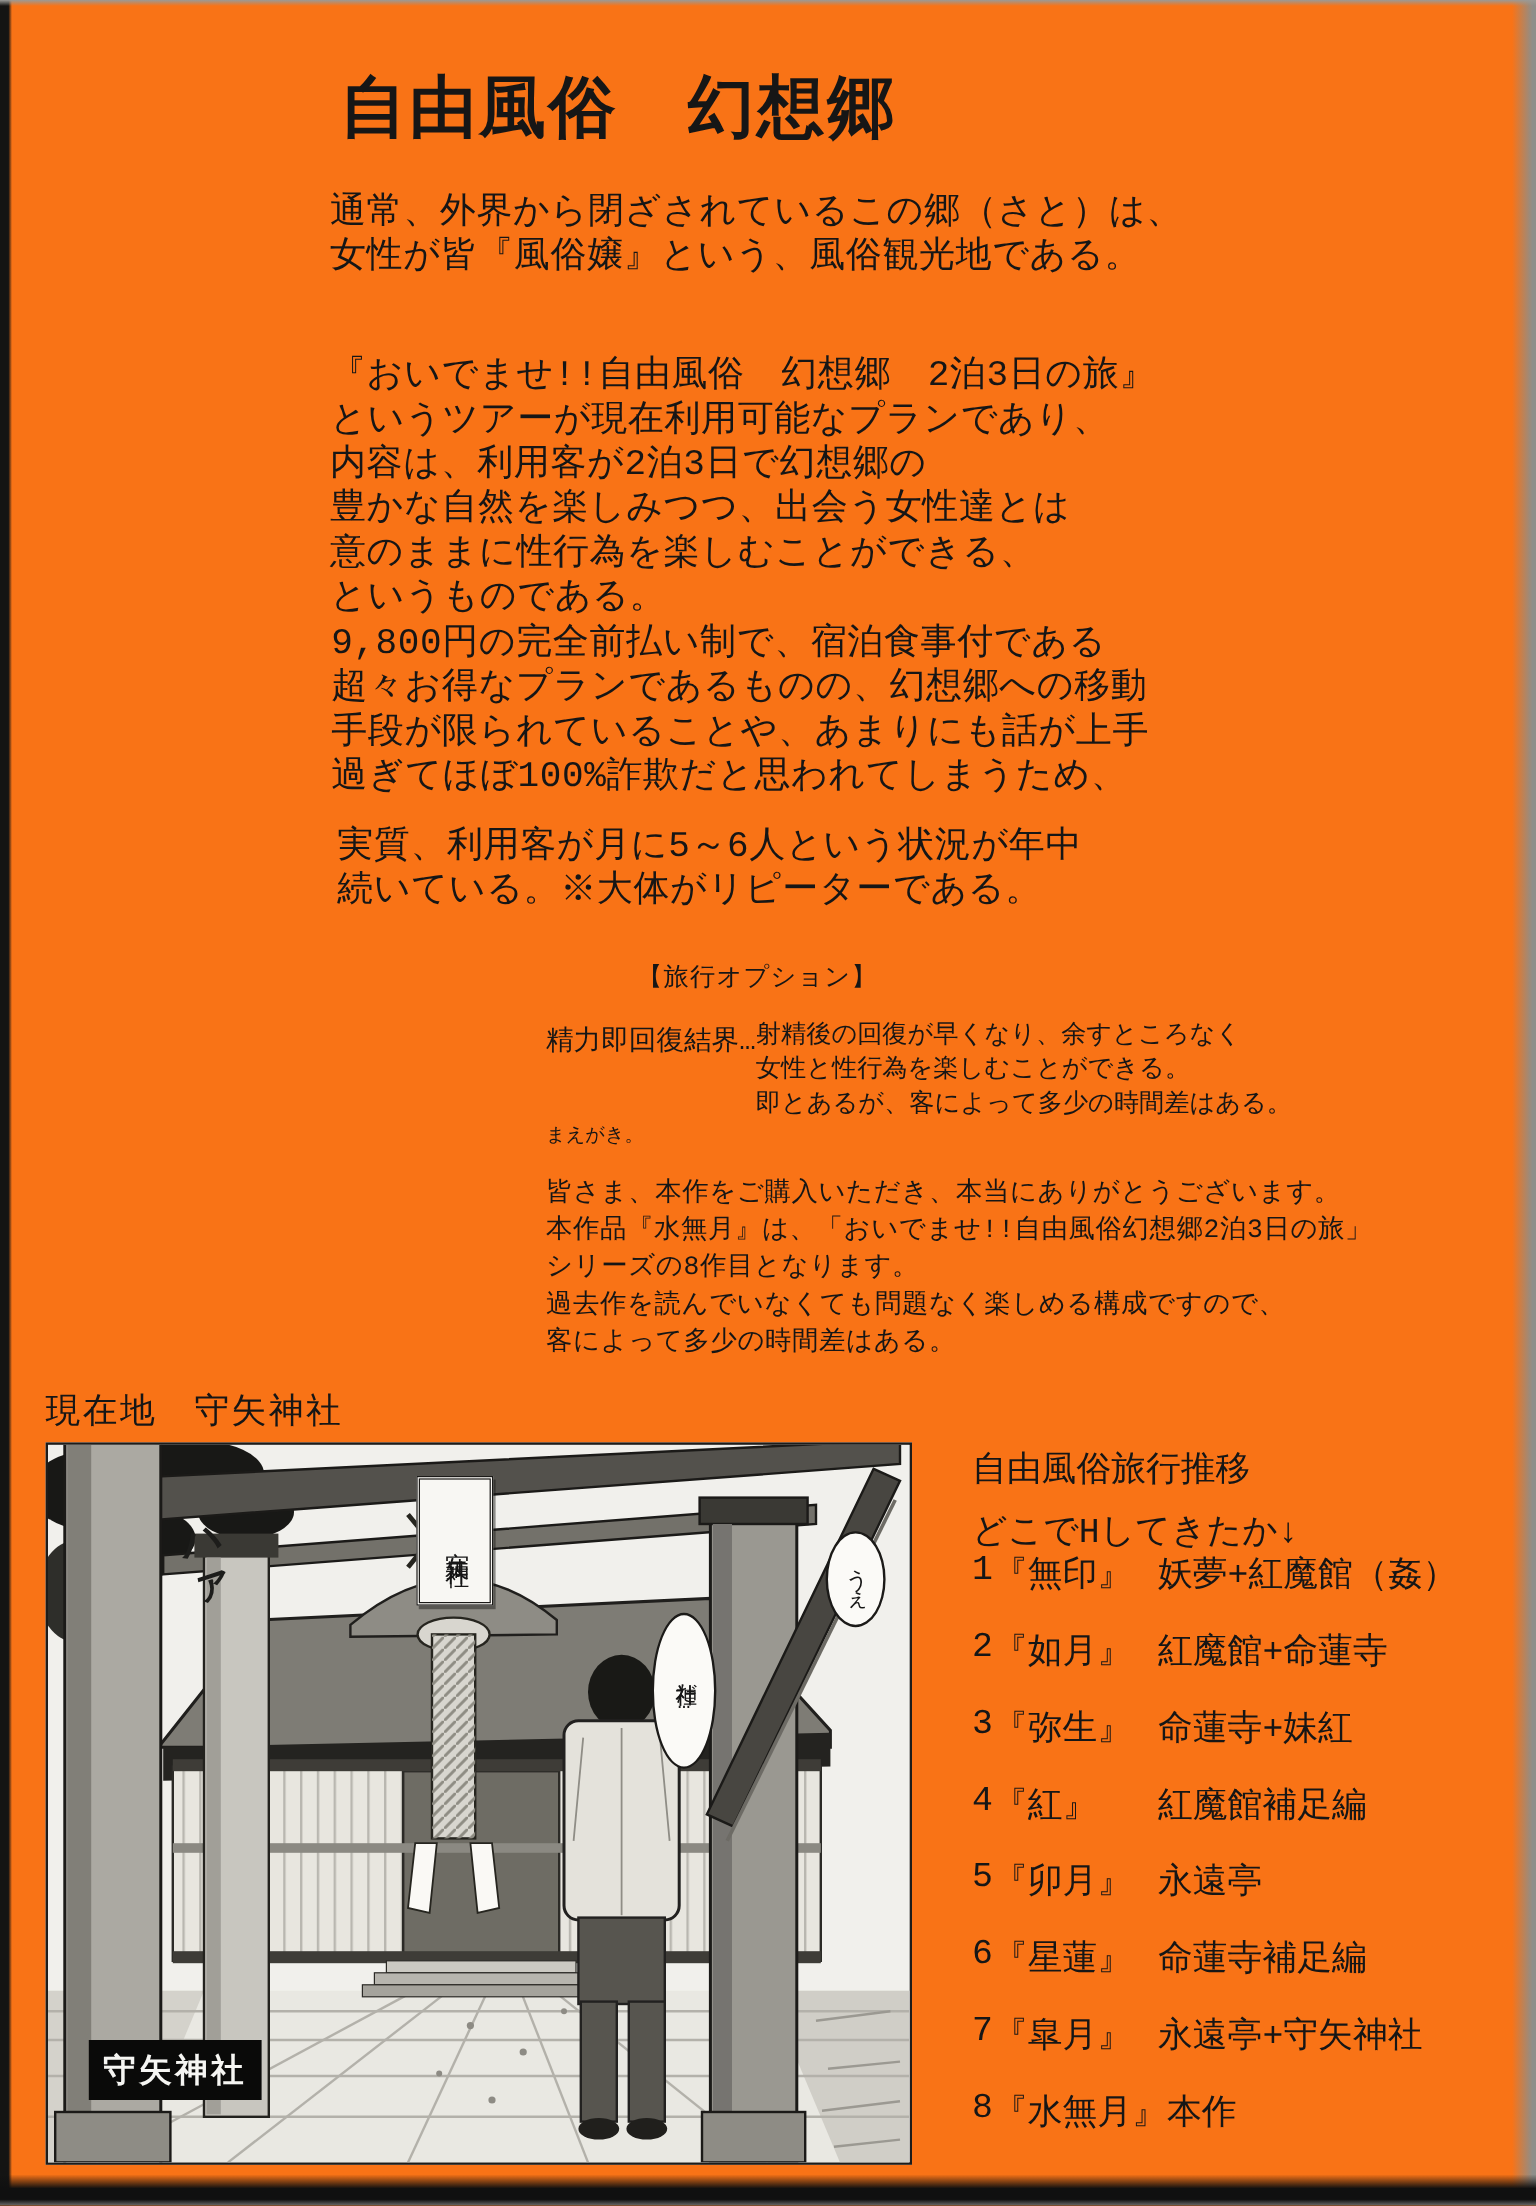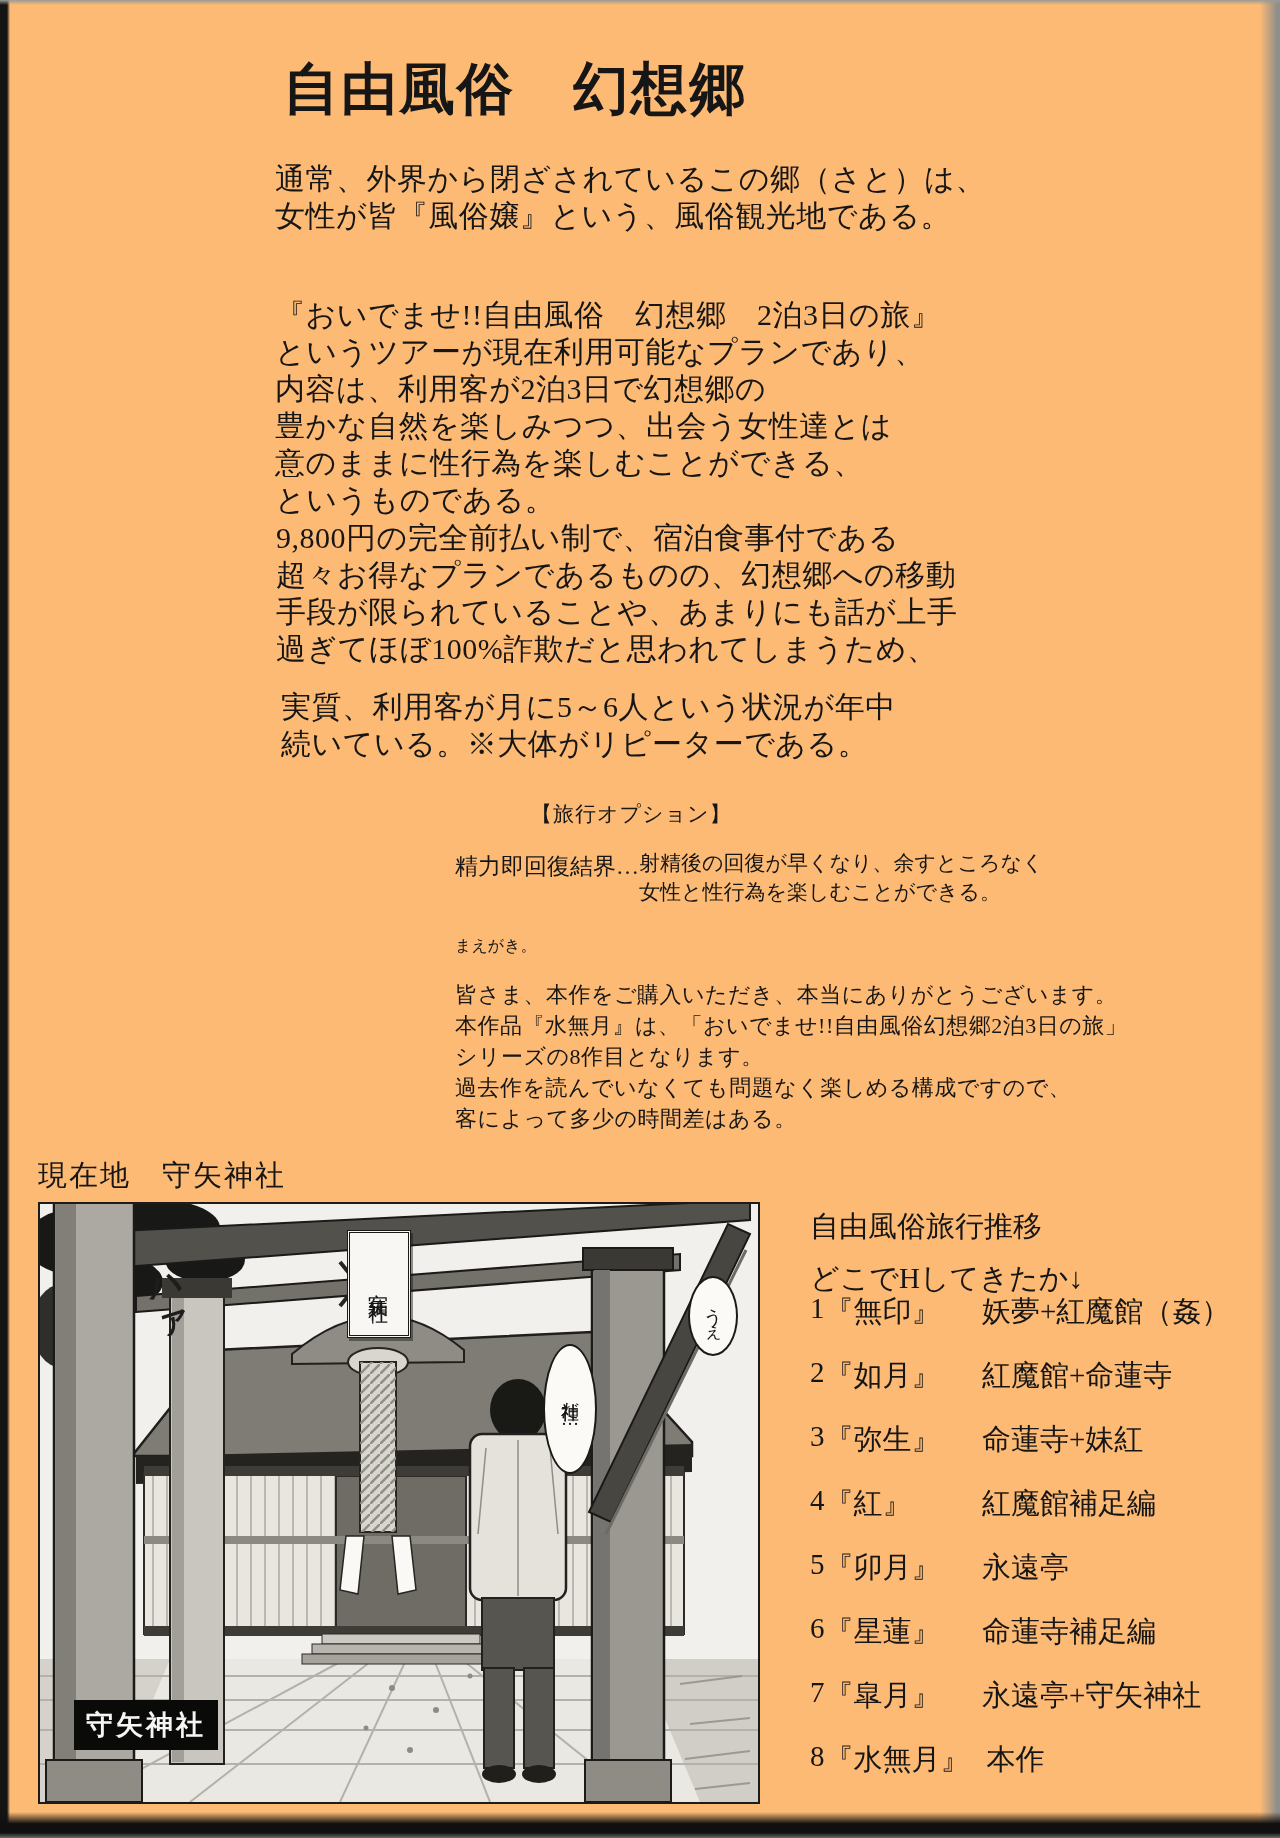--- a/index.html
+++ b/index.html
@@ -1,19 +1,19 @@
 <!DOCTYPE html>
 <html><head>
 <meta charset="utf-8">
 <style>
   html,body{margin:0;padding:0;background:#2b2b2b;}
   .page{
     position:relative;width:1280px;height:1838px;overflow:hidden;
-    background:#fdba74;color:#161616;
-    font-family:Liberation Serif, serif;
+    background:#f97316;color:#161616;
+    font-family:Liberation Mono, monospace;
   }
   .abs{position:absolute;}
   .nowrap div{white-space:nowrap;}
   
   .doc-title{left:283px;top:52px;font-size:56px;font-weight:bold;letter-spacing:2px;white-space:nowrap;}
   .para{font-size:30px;line-height:37px;letter-spacing:.5px;}
   .p-intro{left:275px;top:160px;}
   .p-tour{left:275px;top:296px;}
   .p-price{left:276px;top:519px;}
   .p-users{left:281px;top:688px;}
@@ -22,21 +22,21 @@
   .opt-term{font-size:23px;white-space:nowrap;padding-top:2px;}
   .opt-desc{font-size:21px;line-height:29px;}
   .fw-heading{left:455px;top:936px;font-size:16px;}
   .fw-lines{left:455px;top:979px;font-size:22px;line-height:31px;letter-spacing:.5px;}
   .loc-label{left:38px;top:1156px;font-size:29px;letter-spacing:2px;white-space:nowrap;}
   
   .hist-heading{left:810px;top:1200px;font-size:29px;line-height:52px;}
   .hist-items{left:810px;top:1292px;font-size:29px;}
   .hist-row{display:flex;align-items:flex-start;margin-bottom:24px;white-space:nowrap;}
   .hist-left{display:flex;min-width:155px;}
-  .hist-place{margin-left:17px;}
+  .hist-place{margin-left:0;}
   
   .frame{left:38px;top:1202px;width:718px;height:598px;border:2px solid #1d1c1a;background:#f2f1ed;overflow:hidden;}
   .frame svg{position:absolute;left:0;top:0;}
   .vtext{writing-mode:vertical-rl;text-orientation:upright;}
   .shrine-sign{
     left:307px;top:26px;width:64px;height:108px;background:#f8f7f3;
     border:3px double #1b1a18;box-sizing:border-box;
     display:flex;align-items:center;justify-content:center;
     font-size:20px;letter-spacing:3px;box-shadow:2px 3px 0 rgba(20,20,18,.45);
   }
@@ -93,20 +93,21 @@
     <div>実質、利用客が月に5～6人という状況が年中</div>
     <div>続いている。※大体がリピーターである。</div>
   </div>
 
   <div class="abs opt-heading">【旅行オプション】</div>
   <div class="abs opt-row">
     <div class="opt-term">精力即回復結界…</div>
     <div class="opt-desc nowrap">
       <div>射精後の回復が早くなり、余すところなく</div>
       <div>女性と性行為を楽しむことができる。</div>
+      <div>即とあるが、客によって多少の時間差はある。</div>
     </div>
   </div>
 
   <div class="abs fw-heading">まえがき。</div>
   <div class="abs fw-lines nowrap">
     <div>皆さま、本作をご購入いただき、本当にありがとうございます。</div>
     <div>本作品『水無月』は、「おいでませ!!自由風俗幻想郷2泊3日の旅」</div>
     <div>シリーズの8作目となります。</div>
     <div>過去作を読んでいなくても問題なく楽しめる構成ですので、</div>
     <div>客によって多少の時間差はある。</div>

